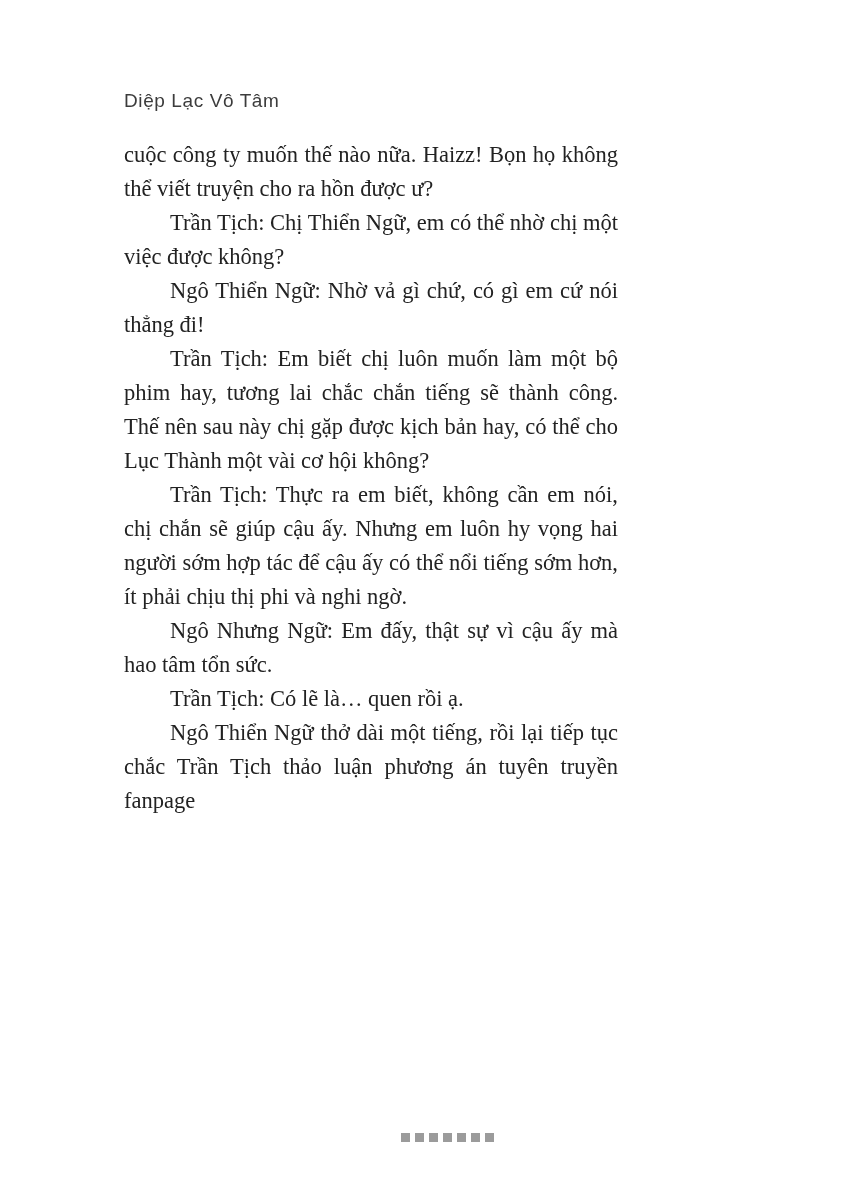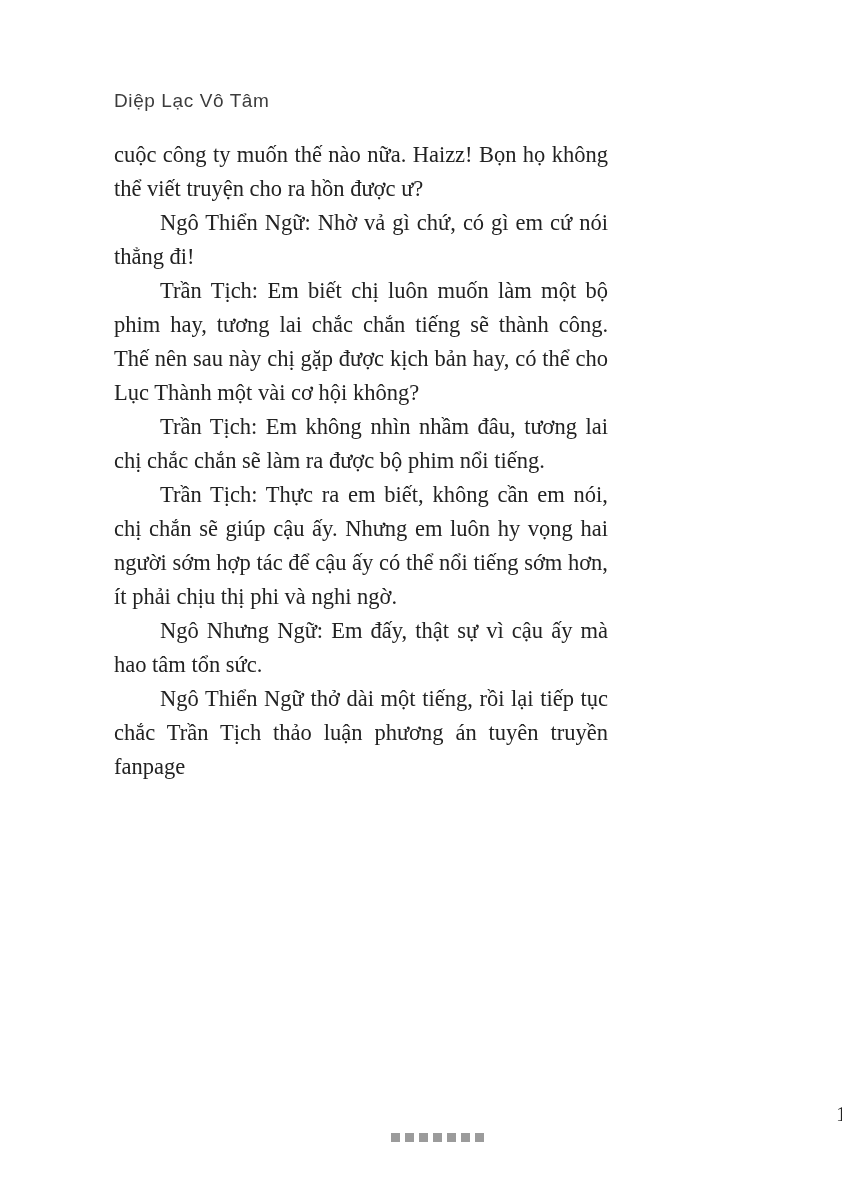--- a/index.html
+++ b/index.html
@@ -14,20 +14,21 @@
     font-family: "Liberation Serif", serif;
     color: #1e1e1e;
   }
   .book-page {
     position: relative;
     width: 724px;
     height: 1200px;
     box-sizing: border-box;
     background: #ffffff;
     padding: 90px 116px 0 114px;
+    margin-left: 10px;
   }
   .running-header {
     font-family: "Liberation Sans", sans-serif;
     font-size: 19px;
     font-weight: 400;
     color: #3c3c3c;
     letter-spacing: 0.6px;
     margin-bottom: 26px;
   }
   .body-text {
@@ -72,33 +73,34 @@
 <body>
 
 <div class="book-page">
 
   <div class="running-header">Diệp Lạc Vô Tâm</div>
 
   <div class="body-text">
 
       <p class="para no-indent">cuộc công ty muốn thế nào nữa. Haizz! Bọn họ không thể viết truyện cho ra hồn được ư?</p>
 
+      <p class="para">Trần Tịch: Chị Thiển Ngữ, em có thể nhờ chị một việc được không?</p>
 
       <p class="para">Ngô Thiển Ngữ: Nhờ vả gì chứ, có gì em cứ nói thẳng đi!</p>
 
       <p class="para">Trần Tịch: Em biết chị luôn muốn làm một bộ phim hay, tương lai chắc chắn tiếng sẽ thành công. Thế nên sau này chị gặp được kịch bản hay, có thể cho Lục Thành một vài cơ hội không?</p>
 
 
-      <p class="para">Trần Tịch: Em không nhìn nhầm đâu, tương lai chị chắc chắn sẽ làm ra được bộ phim nổi tiếng.</p>
 
 
       <p class="para">Trần Tịch: Thực ra em biết, không cần em nói, chị chắn sẽ giúp cậu ấy. Nhưng em luôn hy vọng hai người sớm hợp tác để cậu ấy có thể nổi tiếng sớm hơn, ít phải chịu thị phi và nghi ngờ.</p>
 
       <p class="para">Ngô Nhưng Ngữ: Em đấy, thật sự vì cậu ấy mà hao tâm tổn sức.</p>
 
+      <p class="para">Trần Tịch: Có lẽ là… quen rồi ạ.</p>
 
       <p class="para">Ngô Thiển Ngữ thở dài một tiếng, rồi lại tiếp tục chắc Trần Tịch thảo luận phương án tuyên truyền fanpage</p>
     </div>
 
   <div class="footer">
     <div class="page-number">10</div>
     <div class="ornament">
         <span class="sq"></span>
         <span class="sq"></span>
         <span class="sq"></span>

